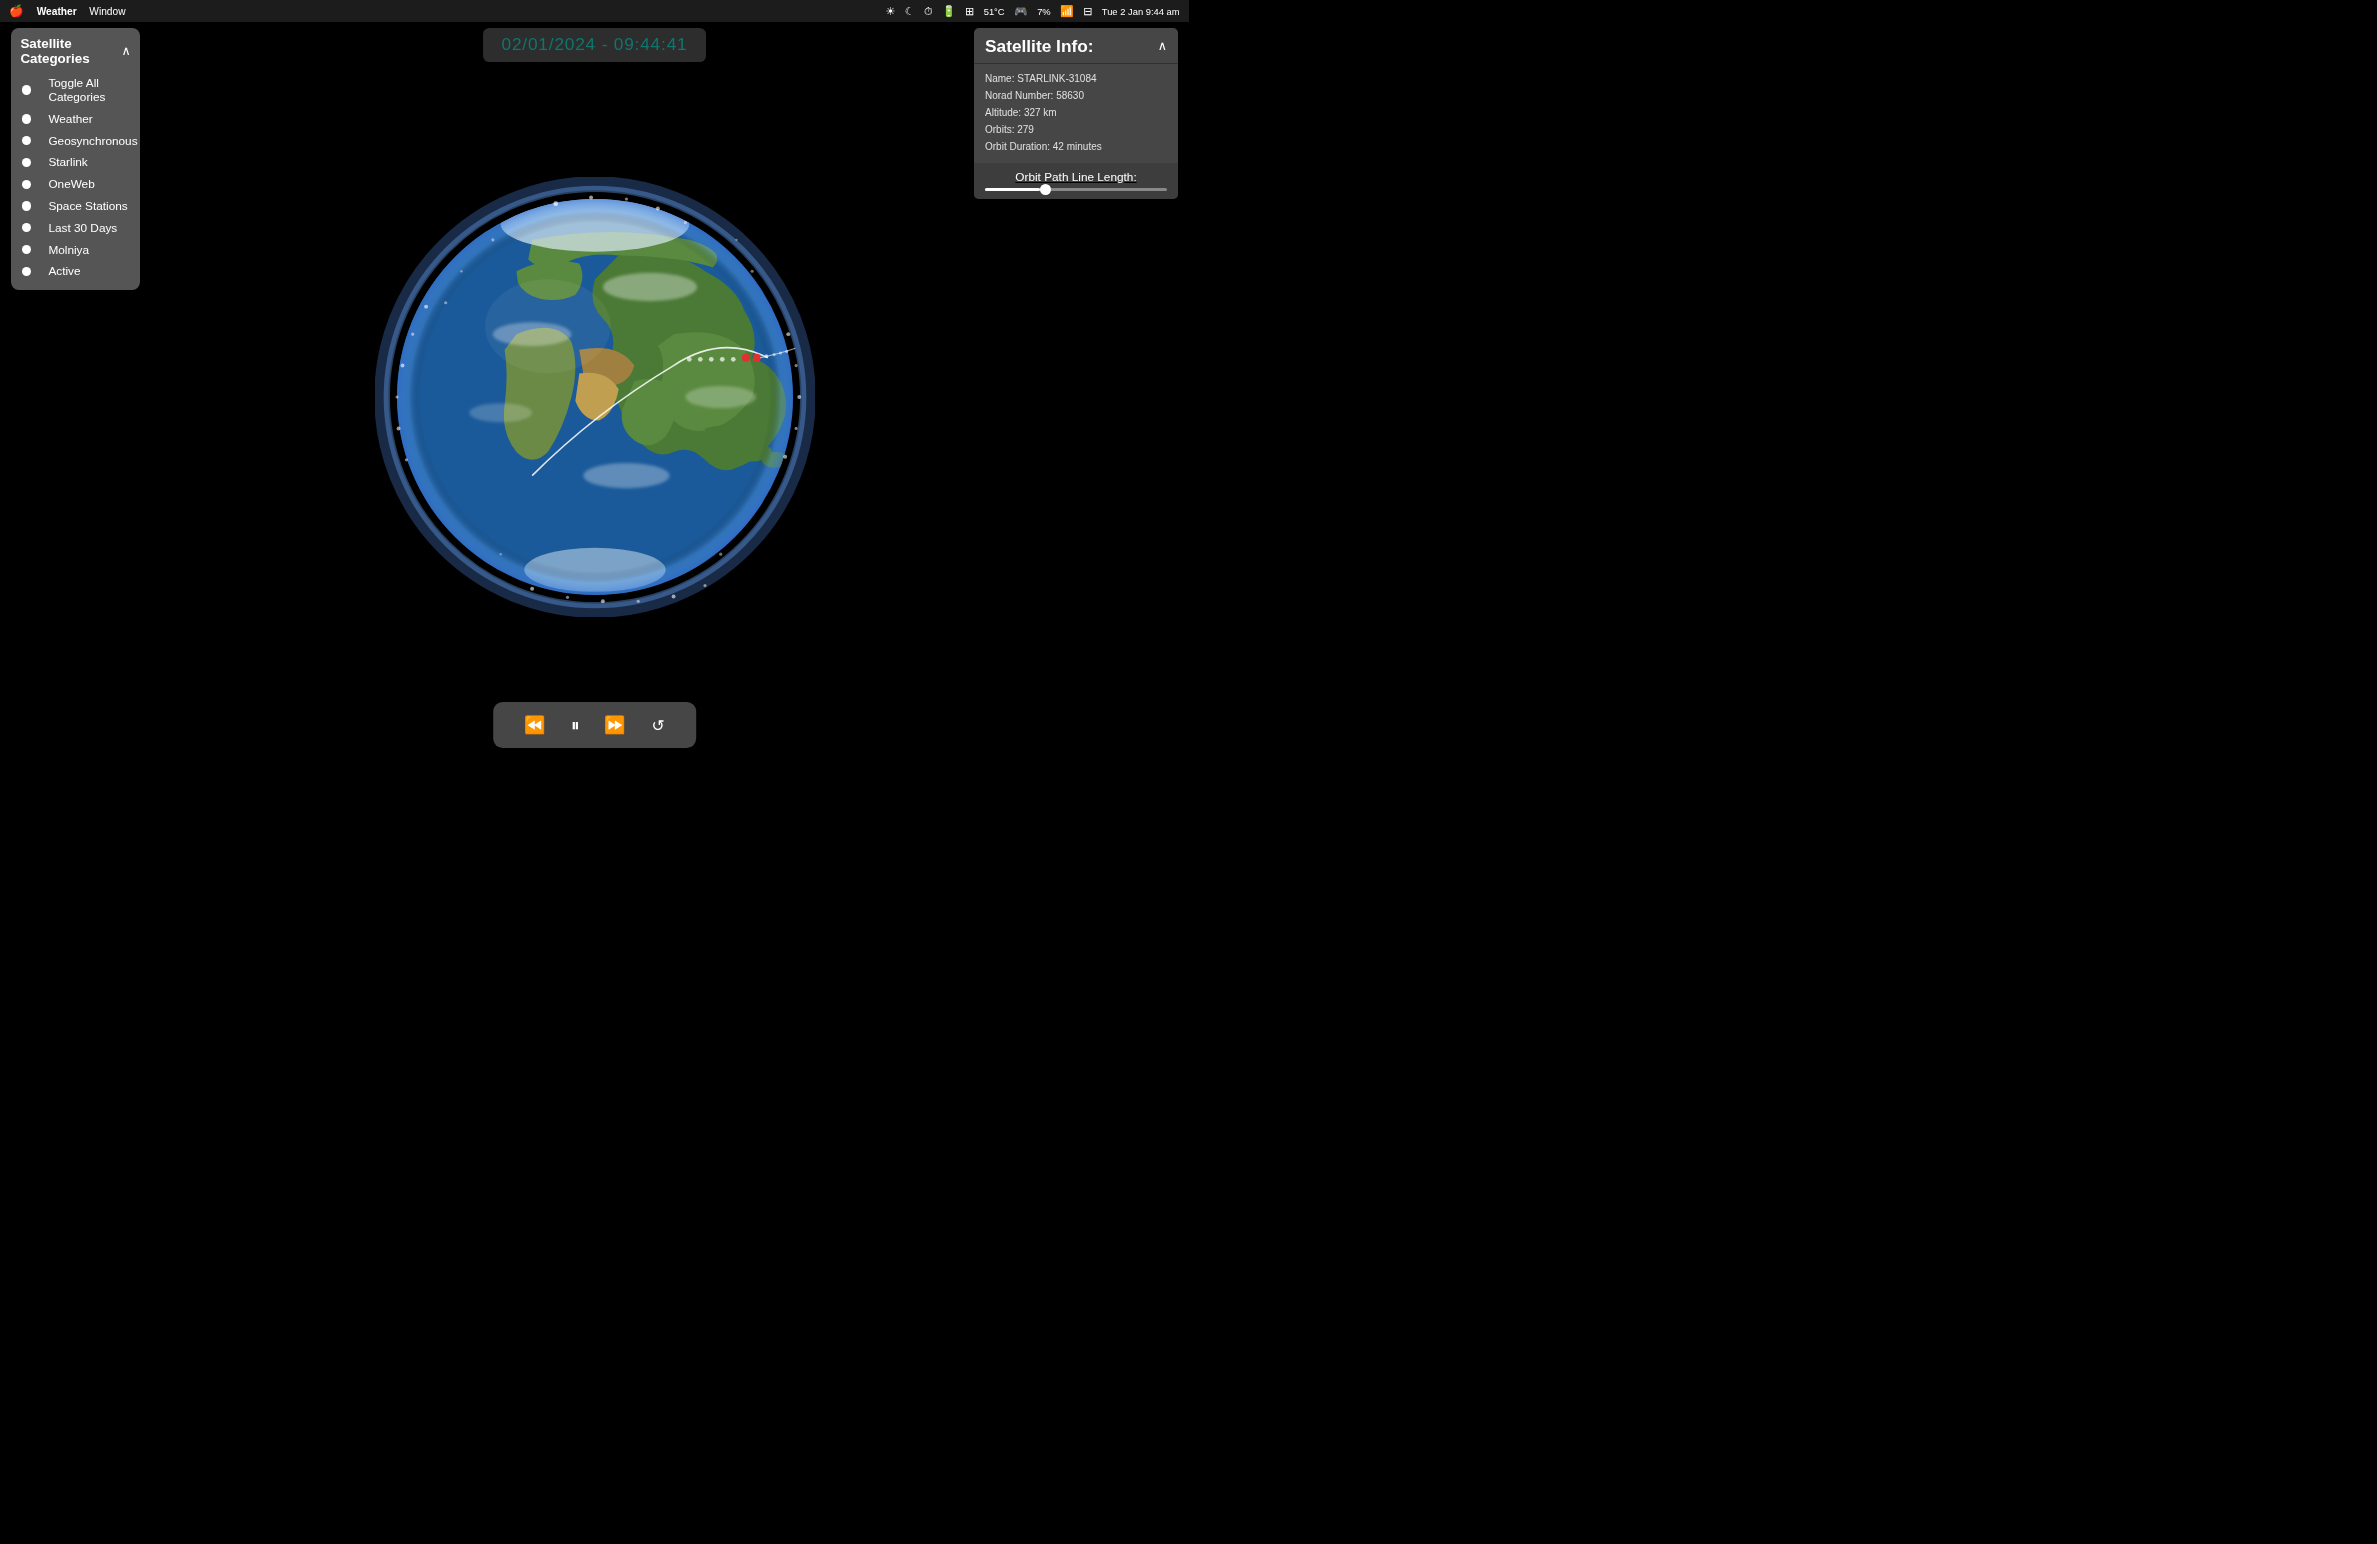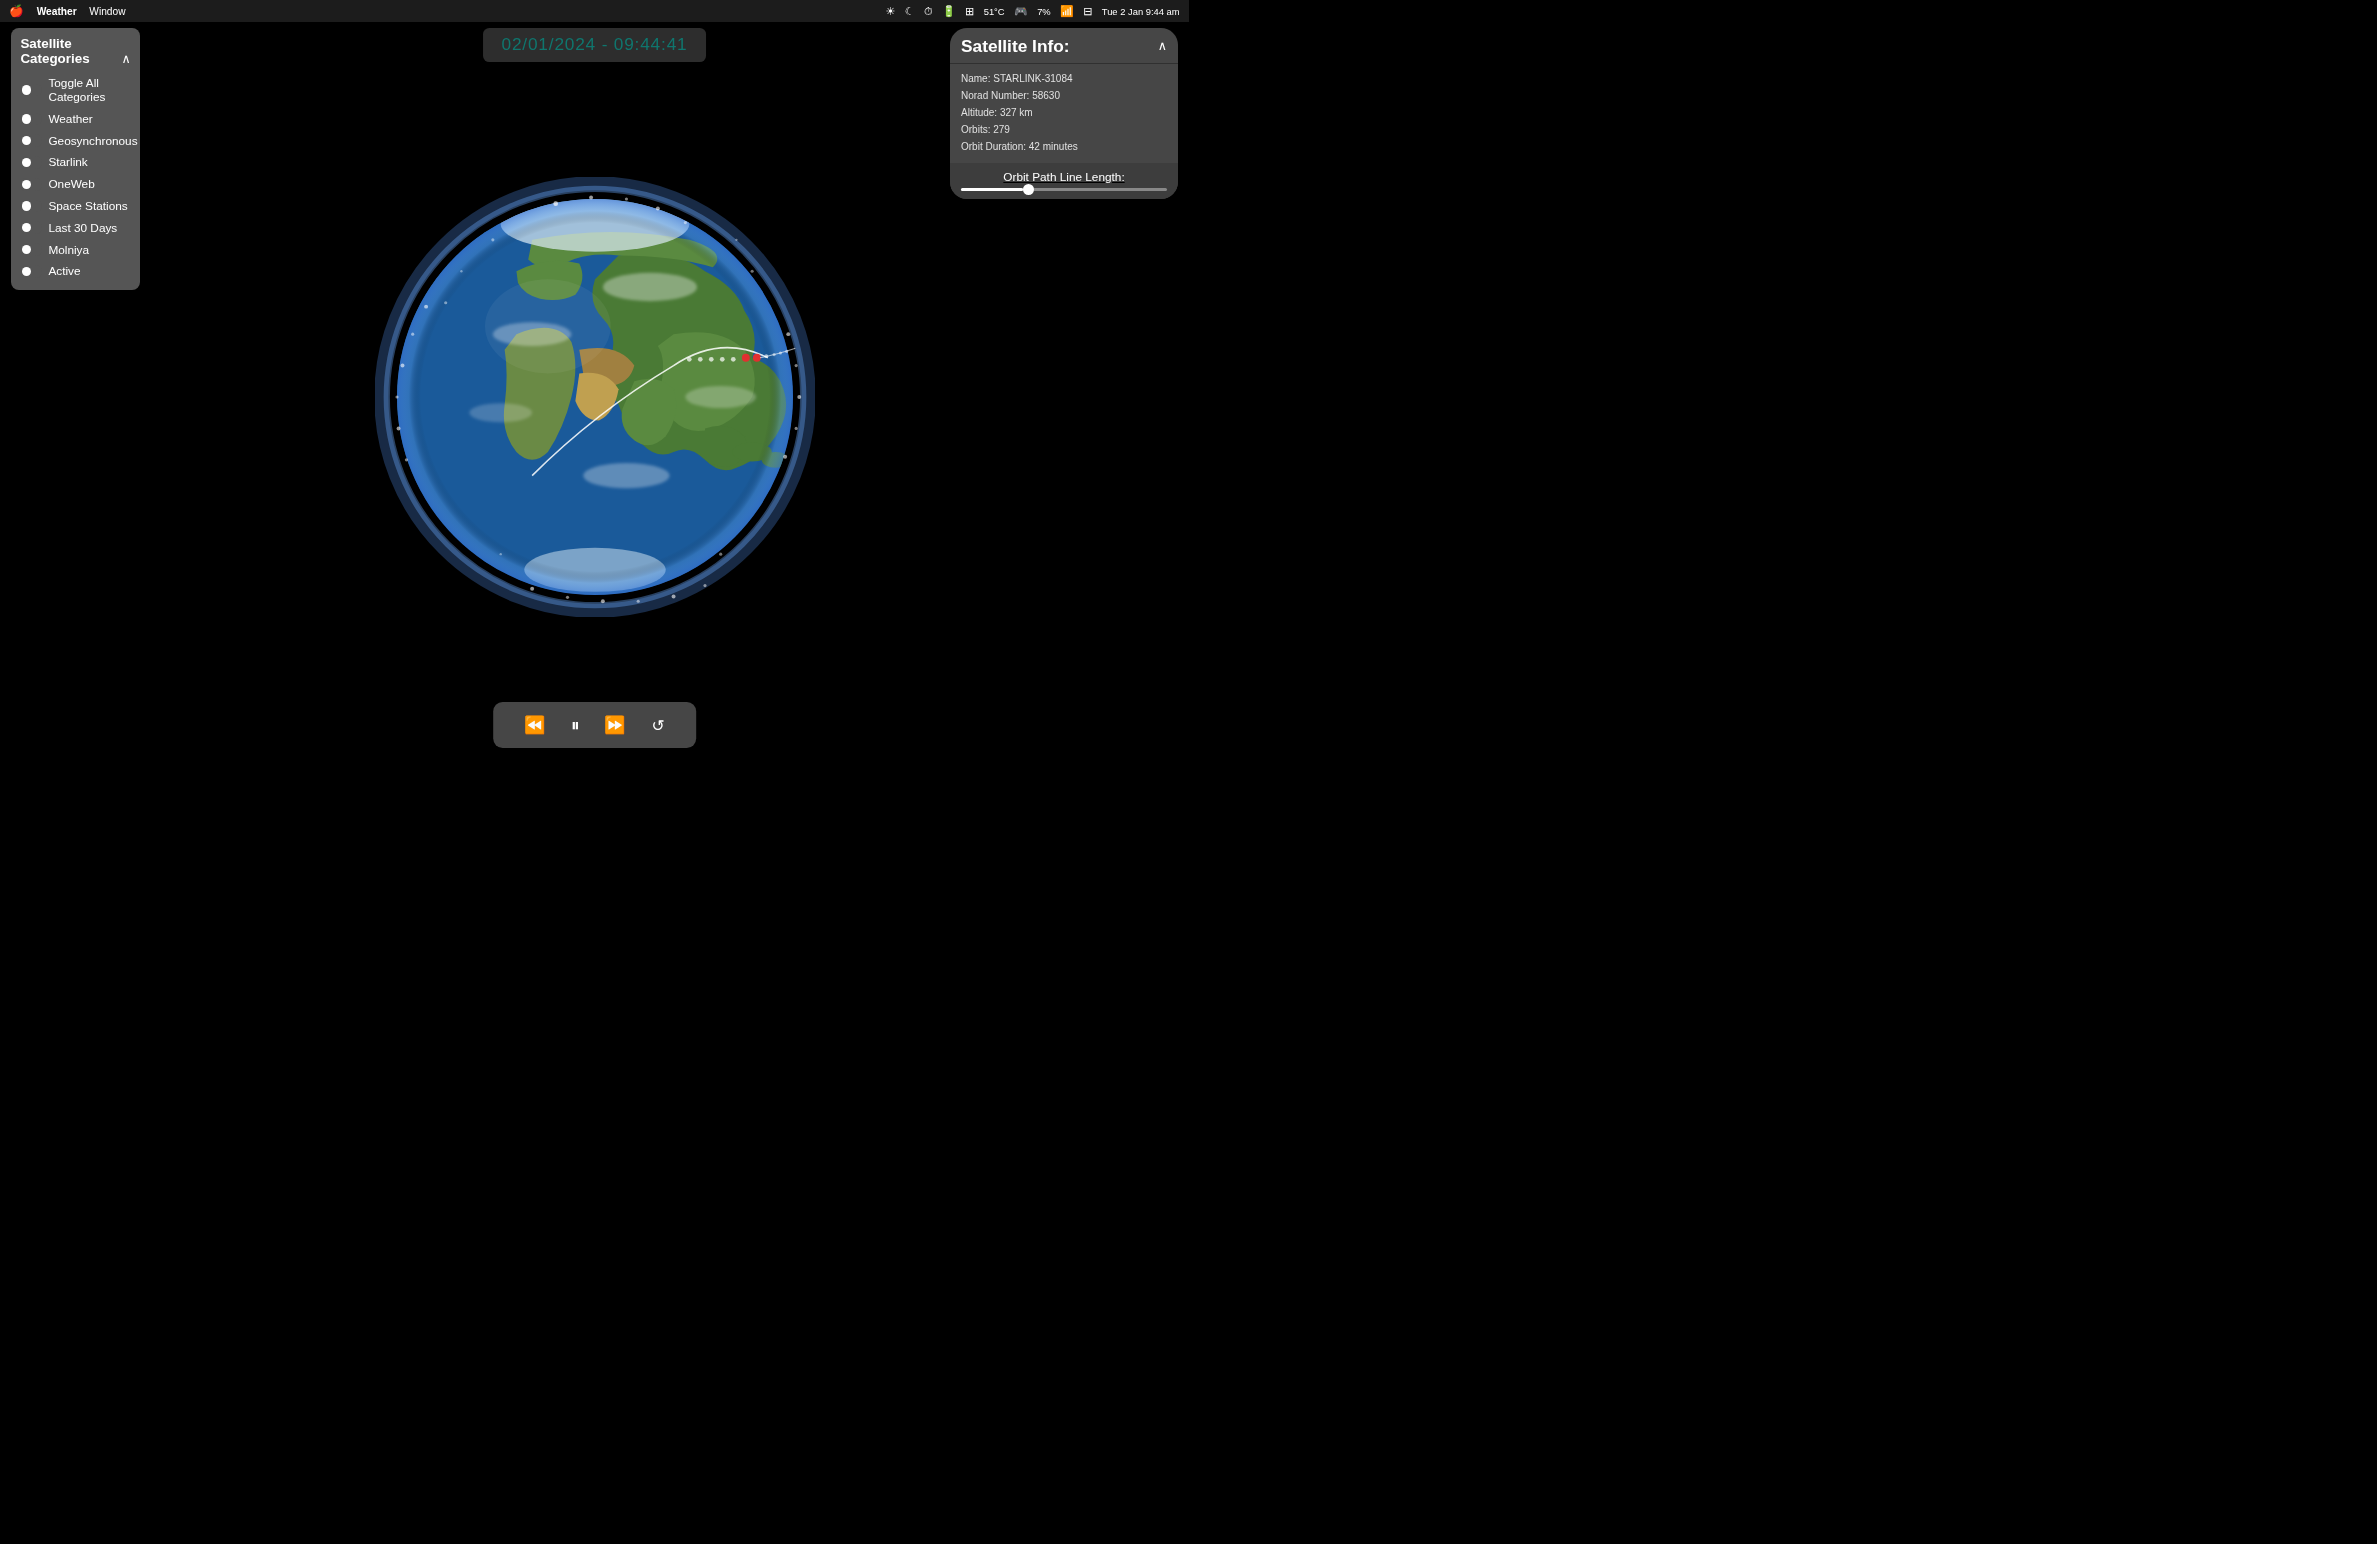--- a/index.html
+++ b/index.html
@@ -38,21 +38,21 @@
       top: 28px;
       left: 11px;
       width: 129px;
       background: rgba(100,100,100,0.85);
       border-radius: 7.9px;
       padding: 7.9px 0 7.9px 0;
       z-index: 50;
     }
     #categories-header {
       display: flex;
-      align-items: flex-end;
+      align-items: center;
       justify-content: space-between;
       padding: 0 9.4px 6.3px 9.4px;
     }
     #categories-title {
       font-size: 13.4px;
       font-weight: 700;
       color: #fff;
     }
     .collapse-btn {
       color: #fff;
@@ -109,23 +109,23 @@
       font-weight: 400;
       letter-spacing: 0.8px;
       z-index: 50;
     }
 
     
     #sat-info-panel {
       position: absolute;
       top: 28px;
       right: 11px;
-      width: 228px;
+      width: 204px;
       background: rgba(80,80,80,0.88);
-      border-radius: 17px;
+      border-radius: 5px;
       padding: 0;
       z-index: 50;
       overflow: hidden;
     }
     #sat-info-header {
       display: flex;
       align-items: center;
       justify-content: space-between;
       padding: 7.9px 11px 6.3px 11px;
       border-bottom: 0.8px solid rgba(0,0,0,0.3);

